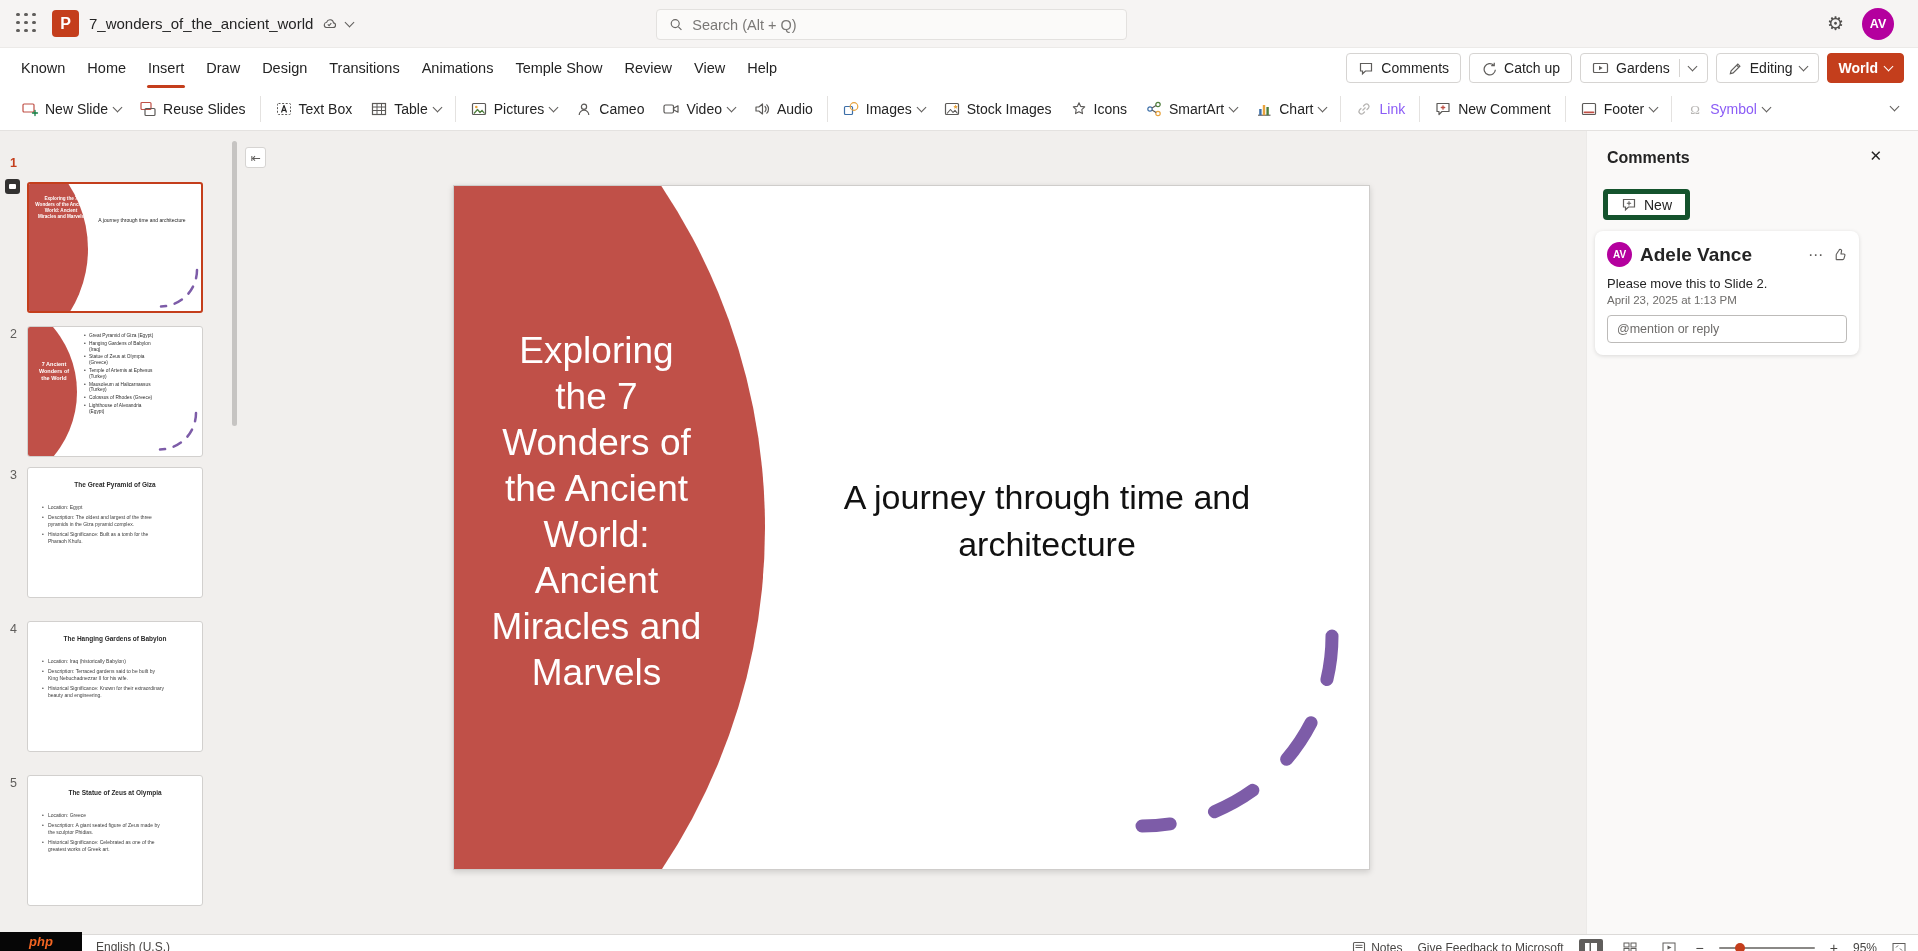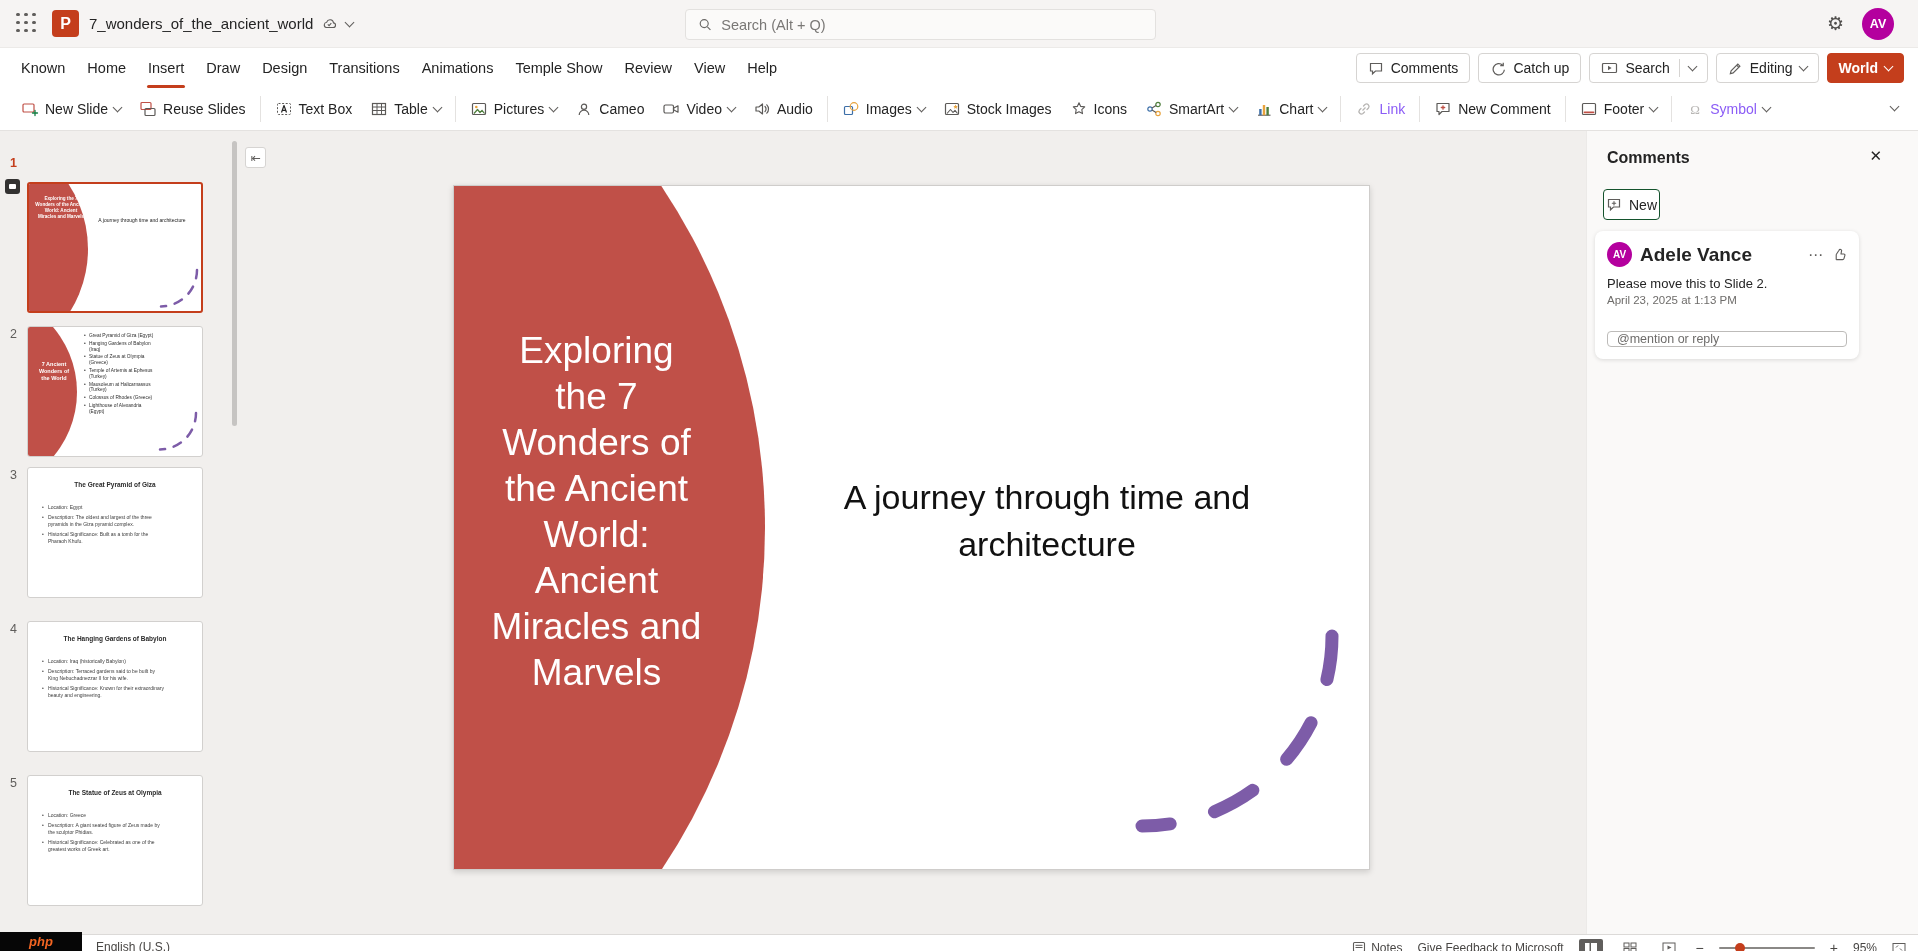--- a/index.html
+++ b/index.html
@@ -14,21 +14,21 @@
   .waffle { display:grid; grid-template-columns:repeat(3,6px); grid-auto-rows:6px; gap:2px;
             margin:0 14px 0 16px; cursor:pointer; }
   .waffle i { width:3.5px; height:3.5px; border-radius:50%; background:#5F5D5B; }
   .ppt { width:27px; height:27px; border-radius:4px; background:var(--accent,#C43E1C); color:#fff;
          font-weight:700; font-size:16px; display:flex; align-items:center; justify-content:center; margin-right:10px; }
   .doctitle { font-size:15px; margin-right:8px; cursor:pointer; }
   .tb-ic { margin-right:8px; }
   .chev { width:7px; height:7px; border-right:1.6px solid #5F5D5B; border-bottom:1.6px solid #5F5D5B;
           transform:rotate(45deg); display:inline-block; margin-bottom:3px; }
   .chev.white { border-color:#fff; }
-  .search { position:absolute; left:685px; top:9px; width:471px; height:31px; background:#FBFAF9;
+  .search { position:absolute; left:656px; top:9px; width:471px; height:31px; background:#FBFAF9;
             border:1px solid #E3E1DF; border-radius:4px; display:flex; align-items:center; padding:0 12px; gap:9px; cursor:text; }
   .search input { border:none; outline:none; background:transparent; font-size:14.5px; width:100%;
                   font-family:inherit; color:#242424; }
   .search input::placeholder { color:#7A7876; }
   .gear { position:absolute; right:74px; top:12px; font-size:19px; color:#504E4C; cursor:pointer;
           font-family:"DejaVu Sans",sans-serif; }
   .avatar { position:absolute; right:24px; top:8px; width:32px; height:32px; border-radius:50%;
             background:var(--magenta,#B4009E); color:#fff; font-size:12.5px; font-weight:700;
             display:flex; align-items:center; justify-content:center; cursor:pointer; }
   
@@ -96,33 +96,33 @@
   .slidetitle { position:absolute; left:35px; top:142px; width:215px; color:#fff; font-size:37px;
                 line-height:46px; text-align:center; cursor:text; }
   .slidesubtitle { position:absolute; left:343px; top:288px; width:500px; text-align:center;
                    font-size:34px; line-height:47px; color:#111; cursor:text; }
   .decor { position:absolute; left:0; top:0; pointer-events:none; }
   
   .commentspanel { position:absolute; left:1586px; top:131px; right:0; bottom:17px; background:#FAF9F8;
                    border-left:1px solid #ECEAE8; }
   .cp-title { position:absolute; left:20px; top:18px; font-size:16px; font-weight:700; }
   .cp-close { position:absolute; right:36px; top:16px; font-size:15px; color:#242424; cursor:pointer; }
-  .cp-new { position:absolute; left:16px; top:58px; height:31px; border:1px solid #14532d; border-radius:4px;
-            background:#fff; display:flex; align-items:center; gap:7px; padding:0 2px; font-size:14px; cursor:pointer; }
+  .cp-new { position:absolute; left:16px; top:58px; height:31px; border:5px solid #14532d; border-radius:4px;
+            background:#fff; display:flex; align-items:center; gap:7px; padding:0 13px; font-size:14px; cursor:pointer; }
   .card { position:absolute; left:8px; top:100px; width:264px; background:#fff; border-radius:8px;
           box-shadow:0 1px 4px rgba(0,0,0,.13); padding:11px 12px 12px; }
   .card-head { display:flex; align-items:center; gap:8px; }
   .cavatar { width:25px; height:25px; border-radius:50%; background:var(--magenta,#B4009E); color:#fff;
              font-size:10px; font-weight:700; display:flex; align-items:center; justify-content:center; flex:none; }
   .cname { font-size:19px; font-weight:700; flex:1; }
   .cmore { color:#5F5D5B; font-size:15px; letter-spacing:1px; cursor:pointer; }
   .clike { cursor:pointer; display:flex; }
   .ctext { font-size:13px; margin:9px 0 3px; }
   .ctime { font-size:11.5px; color:#6E6C6A; }
-  .creply input { width:100%; height:16px; border:1px solid #BDBBB9; border-radius:4px; margin-top:25px;
+  .creply input { width:100%; height:28px; border:1px solid #BDBBB9; border-radius:4px; margin-top:9px;
                   padding:0 9px; font-size:12.5px; outline:none; background:#fff; font-family:inherit; }
   .creply input::placeholder { color:#6E6C6A; }
   
   .statusbar { position:absolute; left:0; top:934px; width:100%; height:26px; background:#fff;
                border-top:1px solid #DCDAD8; }
   .lang { position:absolute; left:96px; top:940px; font-size:12px; color:#484644; cursor:pointer; }
   .sright { position:absolute; right:12px; top:939px; display:flex; align-items:center; gap:15px;
             font-size:12px; color:#484644; }
   .sbtn { display:flex; align-items:center; gap:5px; cursor:pointer; white-space:nowrap; }
   .viewbtn { width:24px; height:17px; border-radius:2px; display:flex; align-items:center;
@@ -197,21 +197,21 @@
       <path d="M13 4.5 a6 6 0 1 0 1.8 4.8" stroke="#5F5D5B" fill="none" stroke-width="1.3"></path>
       <path d="M13.6 1.8 v3.2 h-3.2" stroke="#5F5D5B" fill="none" stroke-width="1.3"></path>
     </svg>
     <span>Catch up</span>
   </div>
   <div class="pill">
     <svg width="17" height="15" viewBox="0 0 17 15">
       <rect x="1.5" y="2.5" width="14" height="9" rx="1" stroke="#5F5D5B" fill="none" stroke-width="1.2"></rect>
       <path d="M7 4.8 l3.6 2.2 -3.6 2.2 Z" fill="#5F5D5B"></path>
     </svg>
-    <span>Search</span>
+    <span>Gardens</span>
     <span class="vsep"></span>
     <span class="chev"></span>
   </div>
   <div class="pill">
     <svg width="15" height="15" viewBox="0 0 16 16">
       <path d="M2.5 13.5 l.8-3 7.2-7.2 2.2 2.2 -7.2 7.2 -3 .8 Z" stroke="#5F5D5B" fill="none" stroke-width="1.2"></path>
       <path d="M9.3 4.5 l2.2 2.2" stroke="#5F5D5B" fill="none" stroke-width="1.2"></path>
     </svg>
     <span>Editing</span>
     <span class="chev"></span>

